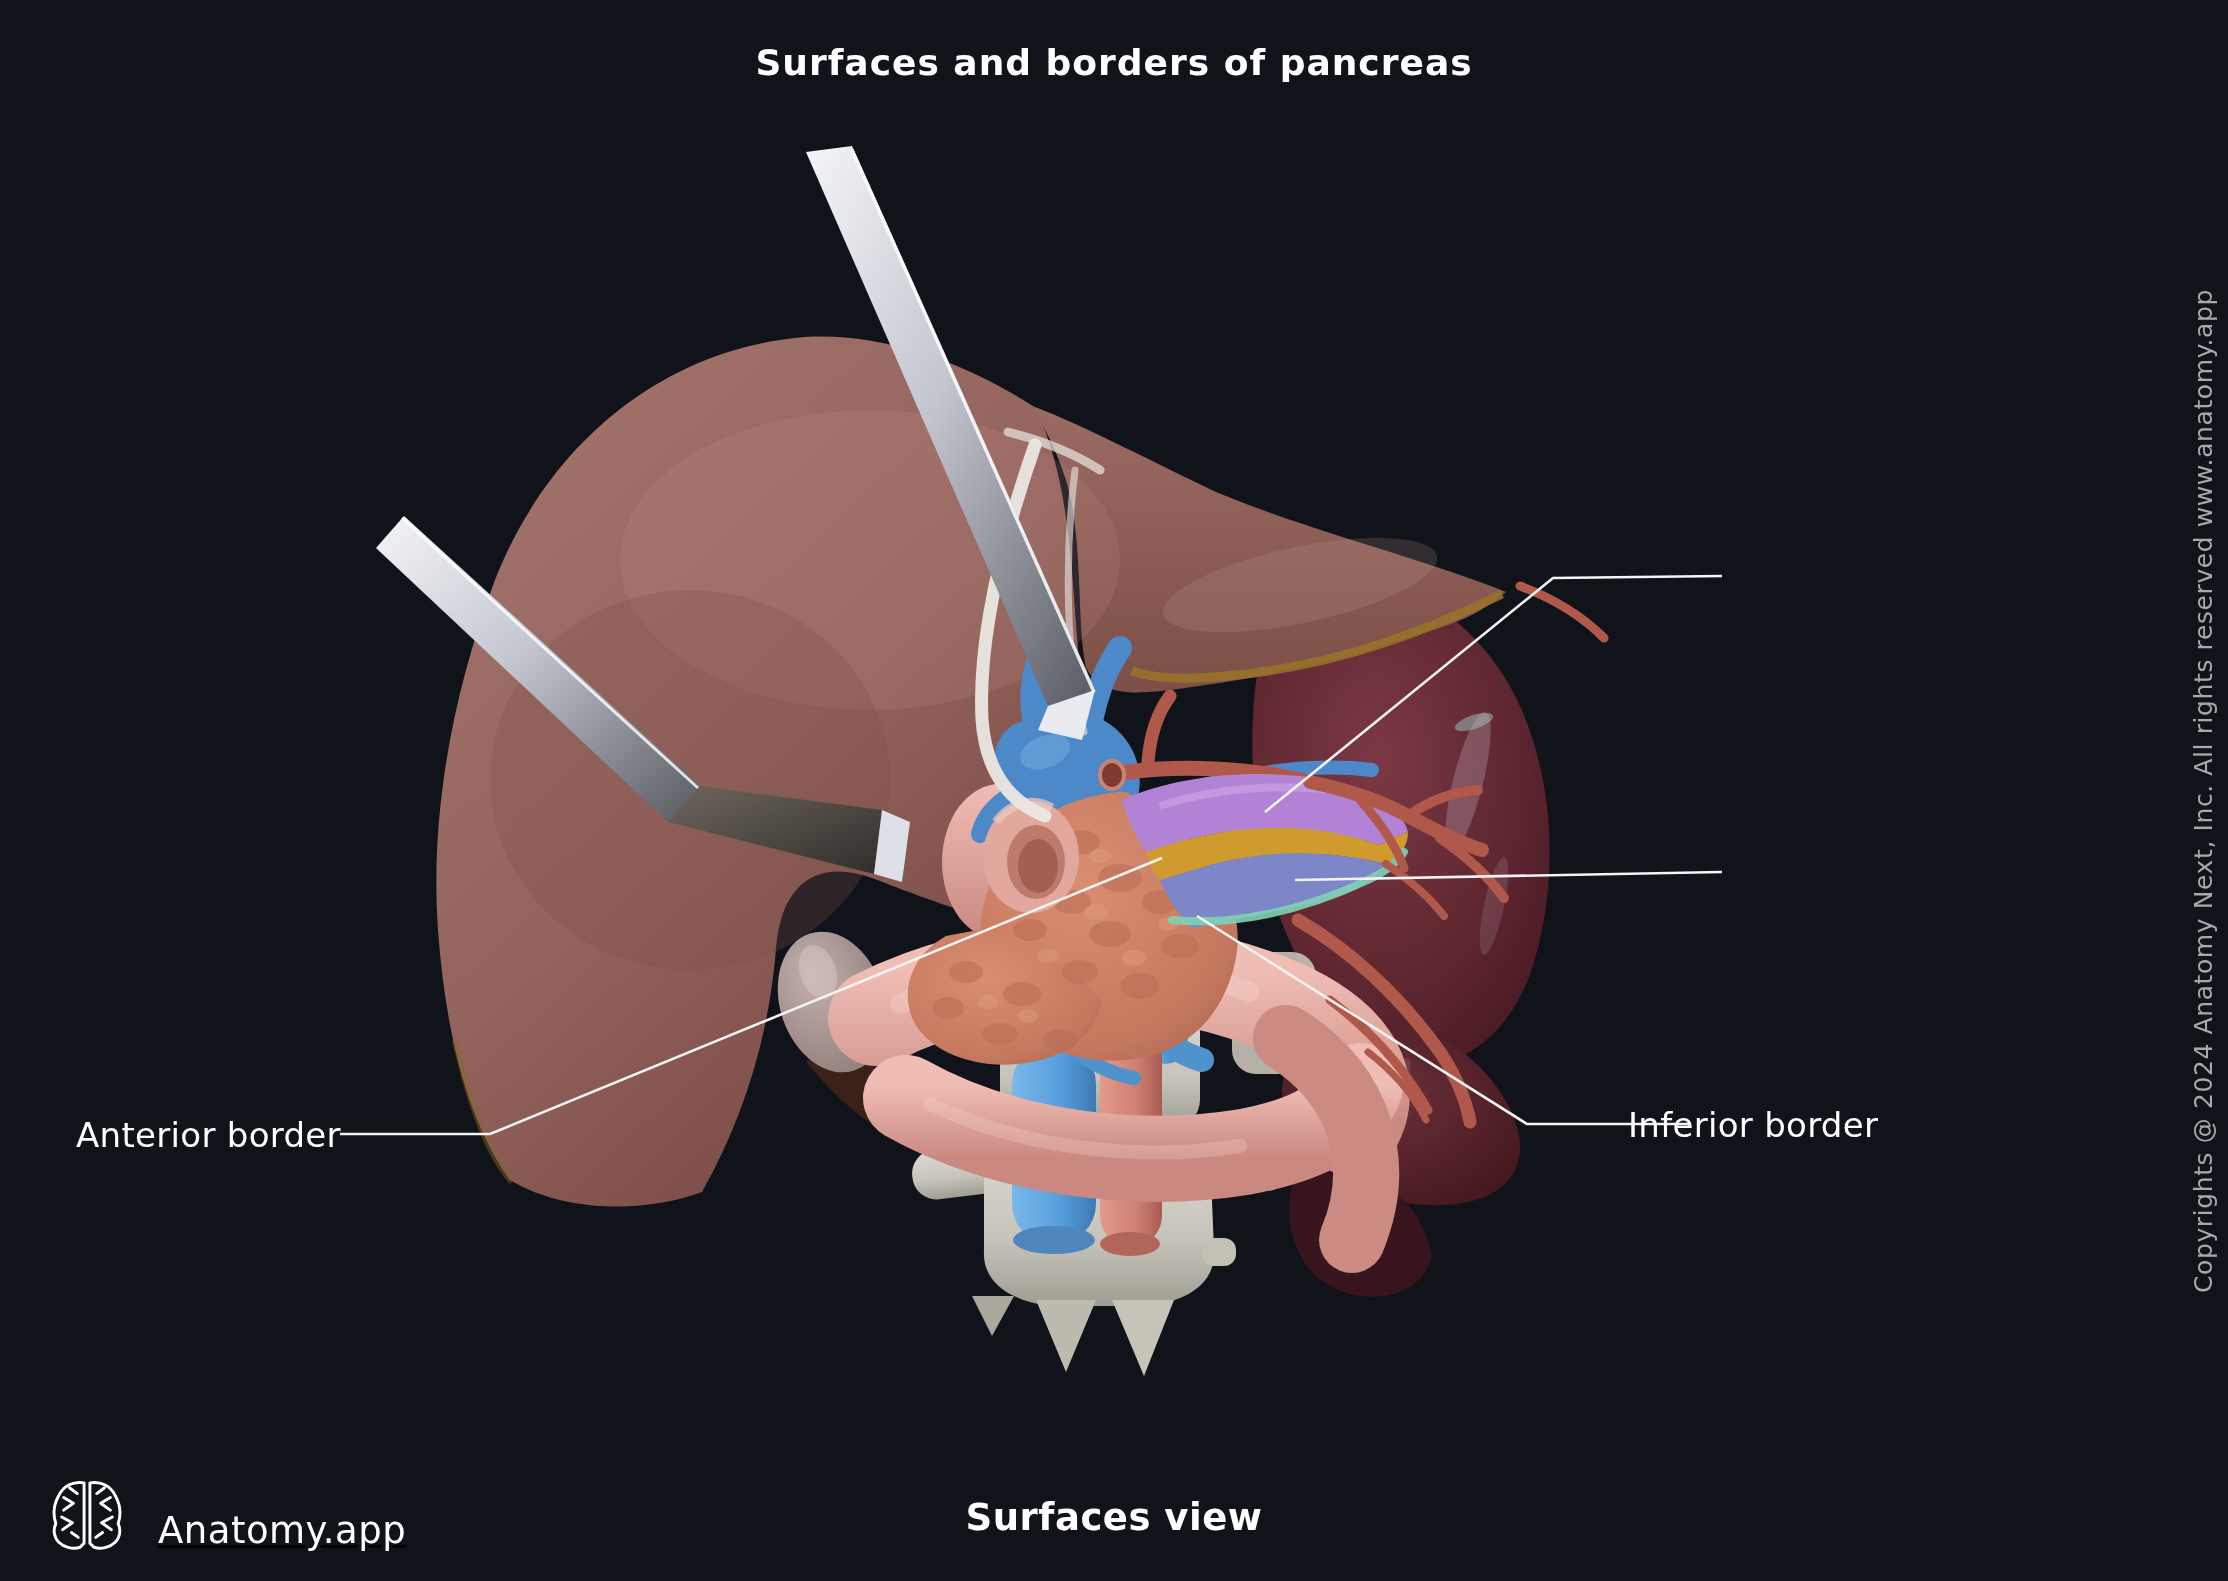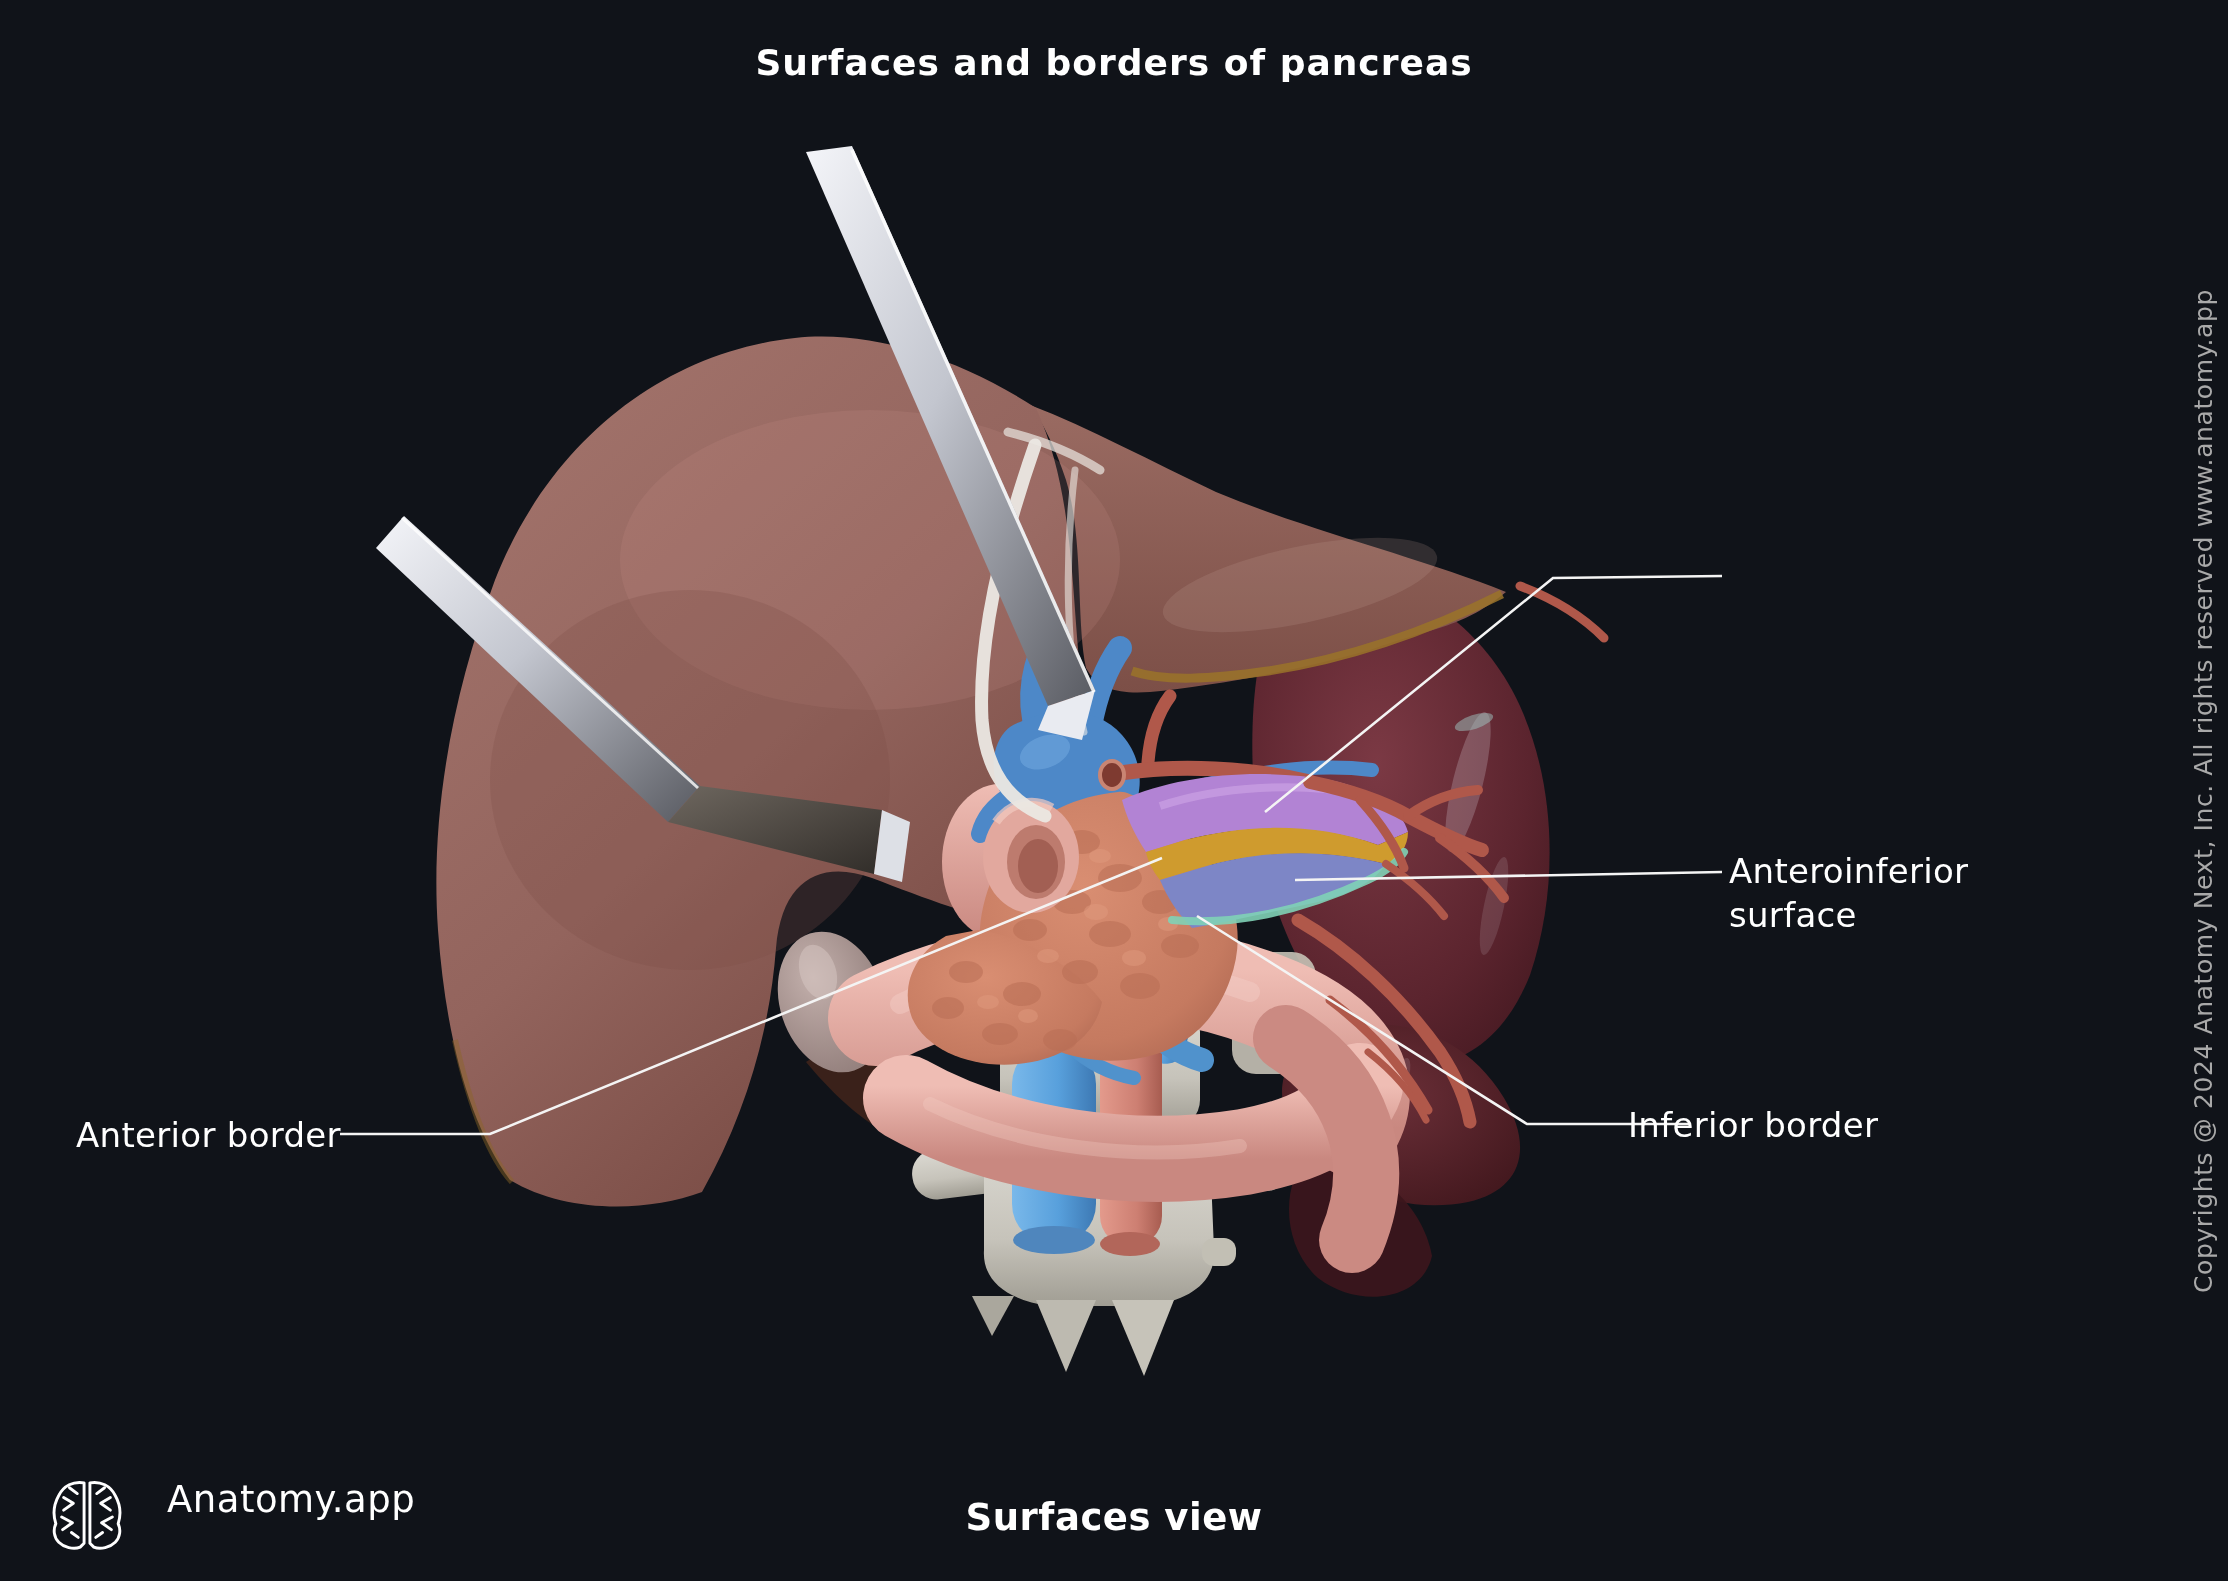--- a/index.html
+++ b/index.html
@@ -15,21 +15,21 @@
   }
   .anno{
     position:absolute;color:#ffffff;font-size:34px;font-weight:500;
     line-height:44px;letter-spacing:0.3px;
   }
   .anno.w2{width:330px;}
   .caption{
     position:absolute;left:0;top:1496px;width:2228px;text-align:center;
     color:#ffffff;font-size:37px;font-weight:700;letter-spacing:0.5px;
   }
-  .brand{position:absolute;left:48px;top:1478px;display:flex;align-items:flex-start;gap:41px;}
+  .brand{position:absolute;left:48px;top:1478px;display:flex;align-items:flex-end;gap:32px;text-decoration:underline;}
   .brand-name{color:#ffffff;font-size:37px;font-weight:400;letter-spacing:0.5px;}
   .copyright{
     position:absolute;right:10px;top:50%;
     writing-mode:vertical-rl;transform:translateY(-50%) rotate(180deg);
     color:#a9a9a9;font-size:25px;font-weight:400;letter-spacing:0.6px;white-space:nowrap;
   }
 </style>
 </head>
 <body>
 
@@ -266,21 +266,20 @@
       <polyline points="1265,812 1553,578 1722,576"></polyline>
       <polyline points="1295,880 1722,872"></polyline>
       <polyline points="1197,916 1527,1124 1690,1124"></polyline>
       <polyline points="340,1134 490,1134 1162,858"></polyline>
     </g>
   </svg>
 
   <div class="page-title">Surfaces and borders of pancreas</div>
 
 
-  <div class="anno w2" style="left:1729px;top:849px;">Anteroinferior surface</div>
 
   <div class="anno" style="left:1628px;top:1103px;">Inferior border</div>
 
   <div class="anno" style="left:76px;top:1113px;">Anterior border</div>
 
   <div class="caption">Surfaces view</div>
 
   <div class="brand">
     <svg width="78" height="74" viewBox="0 0 80 76">
       <g fill="none" stroke="#ffffff" stroke-width="3" stroke-linejoin="round" stroke-linecap="round">

